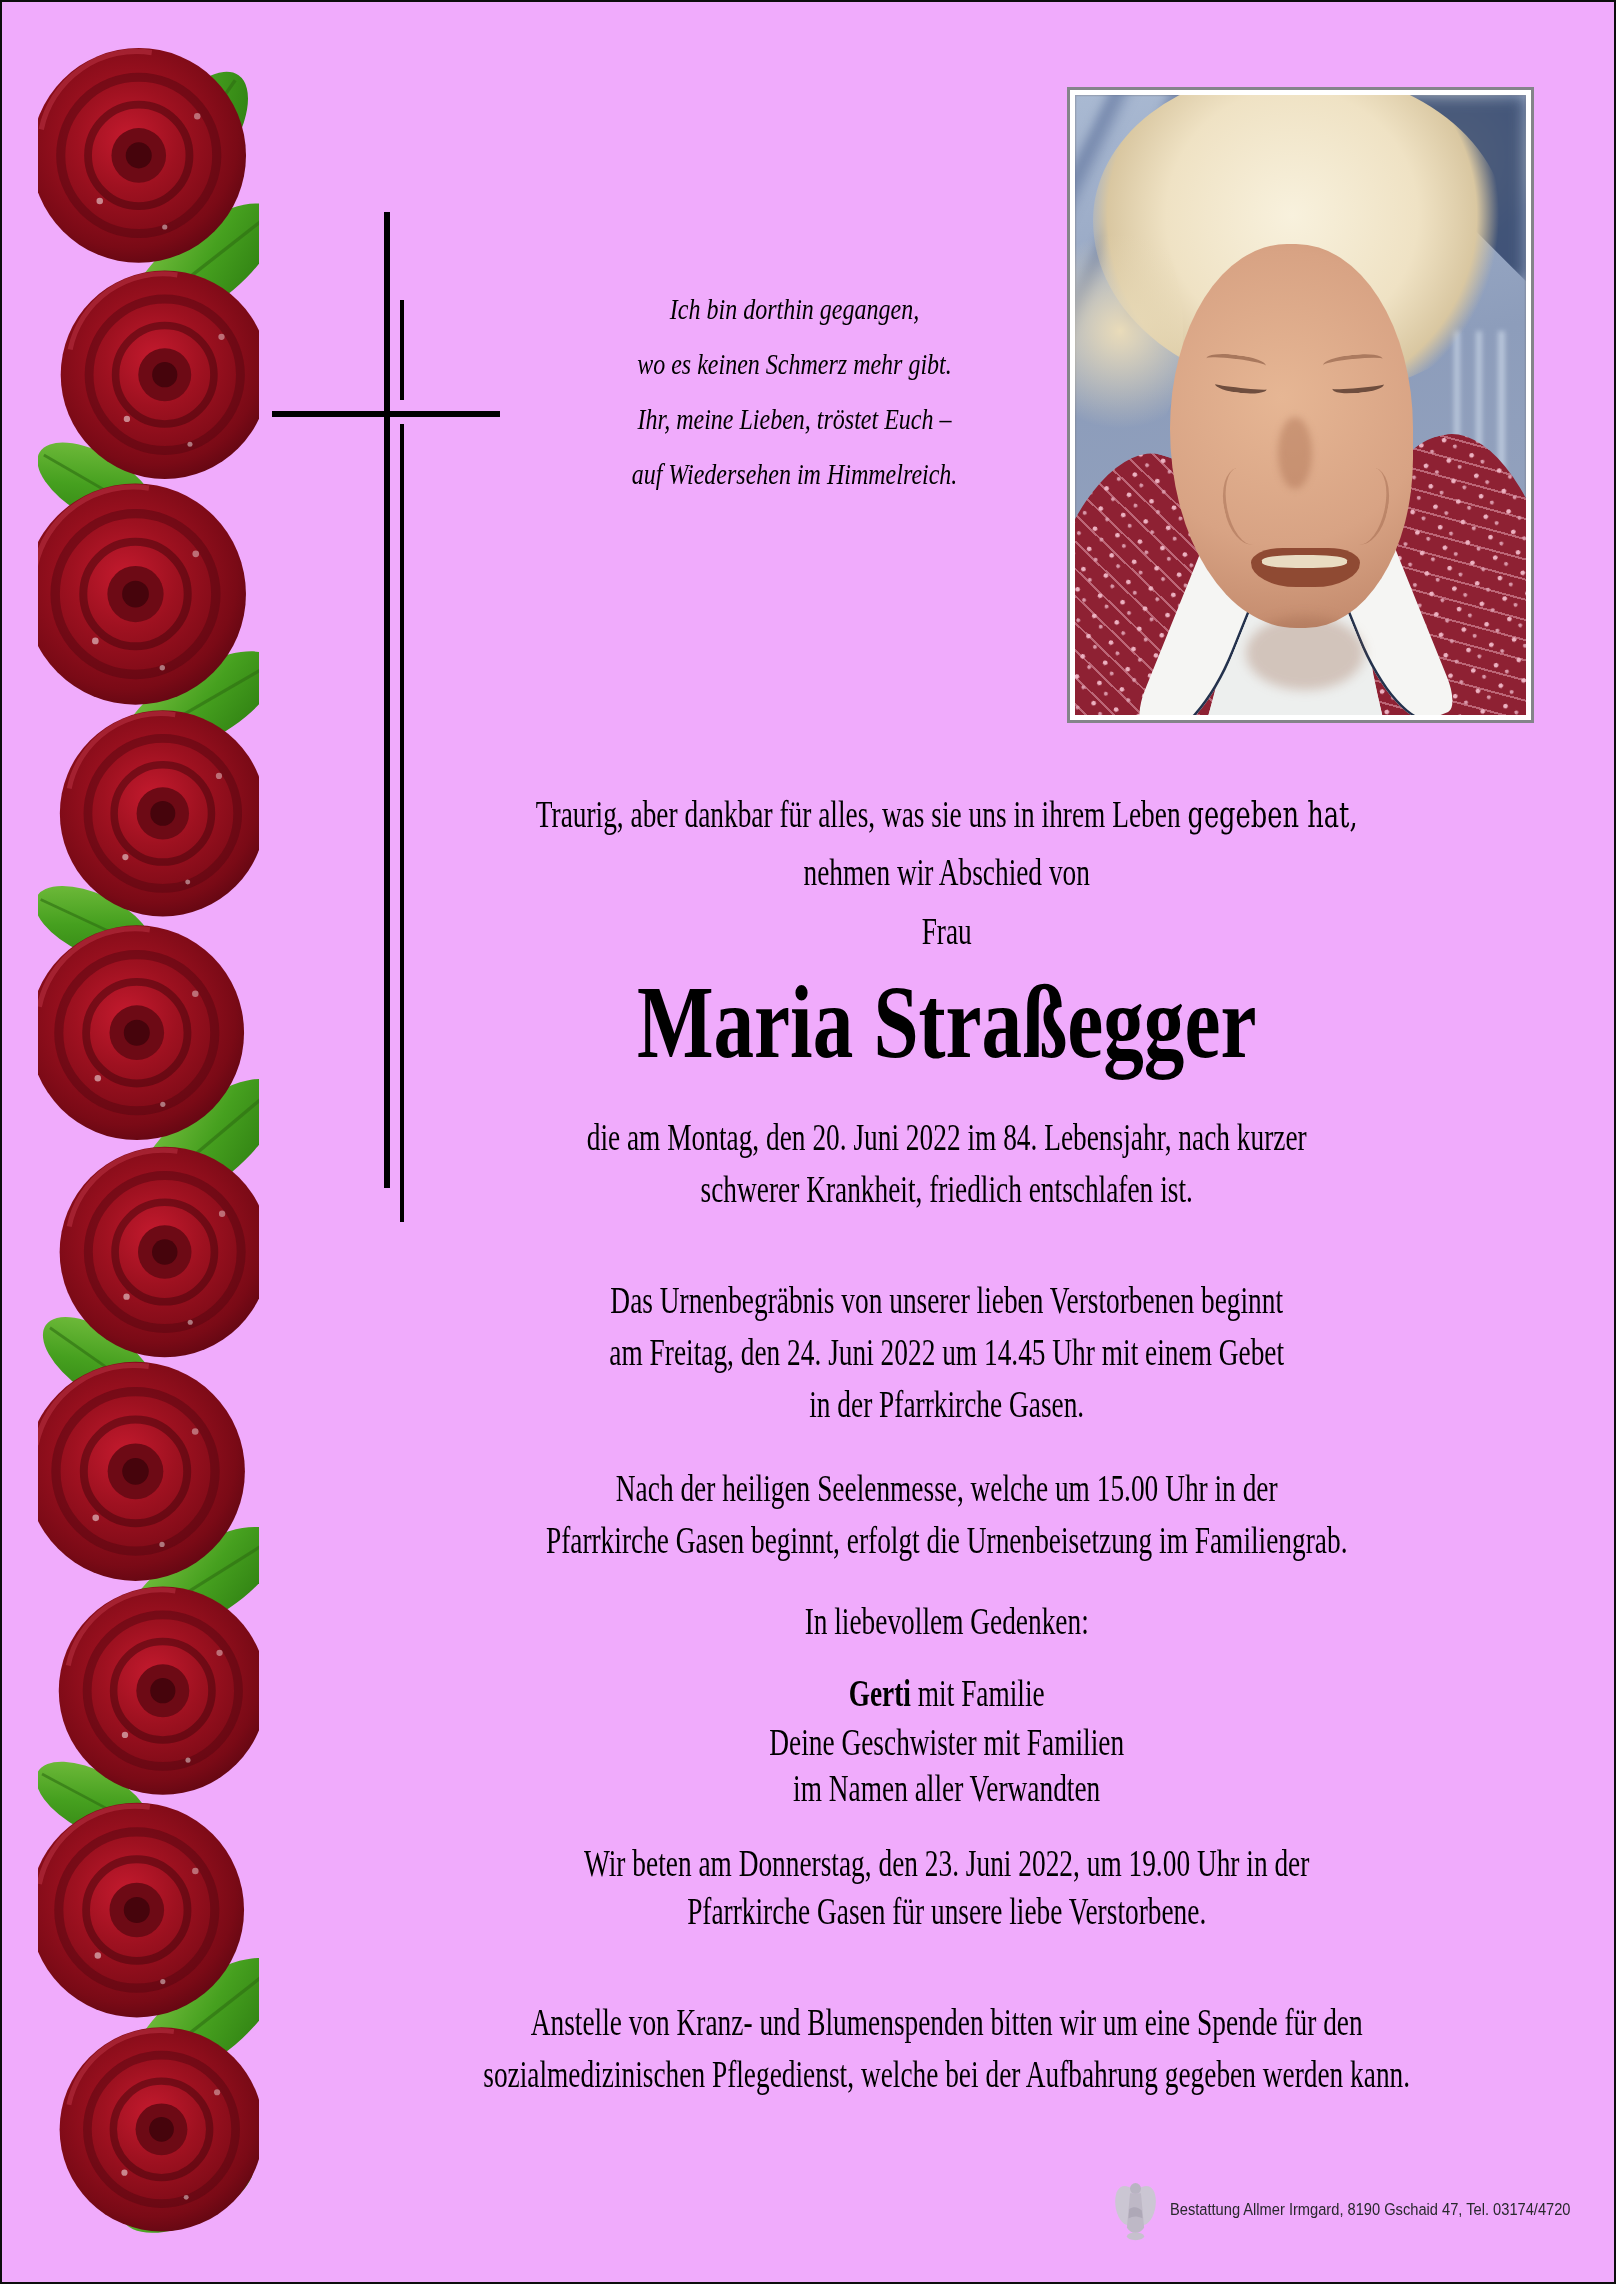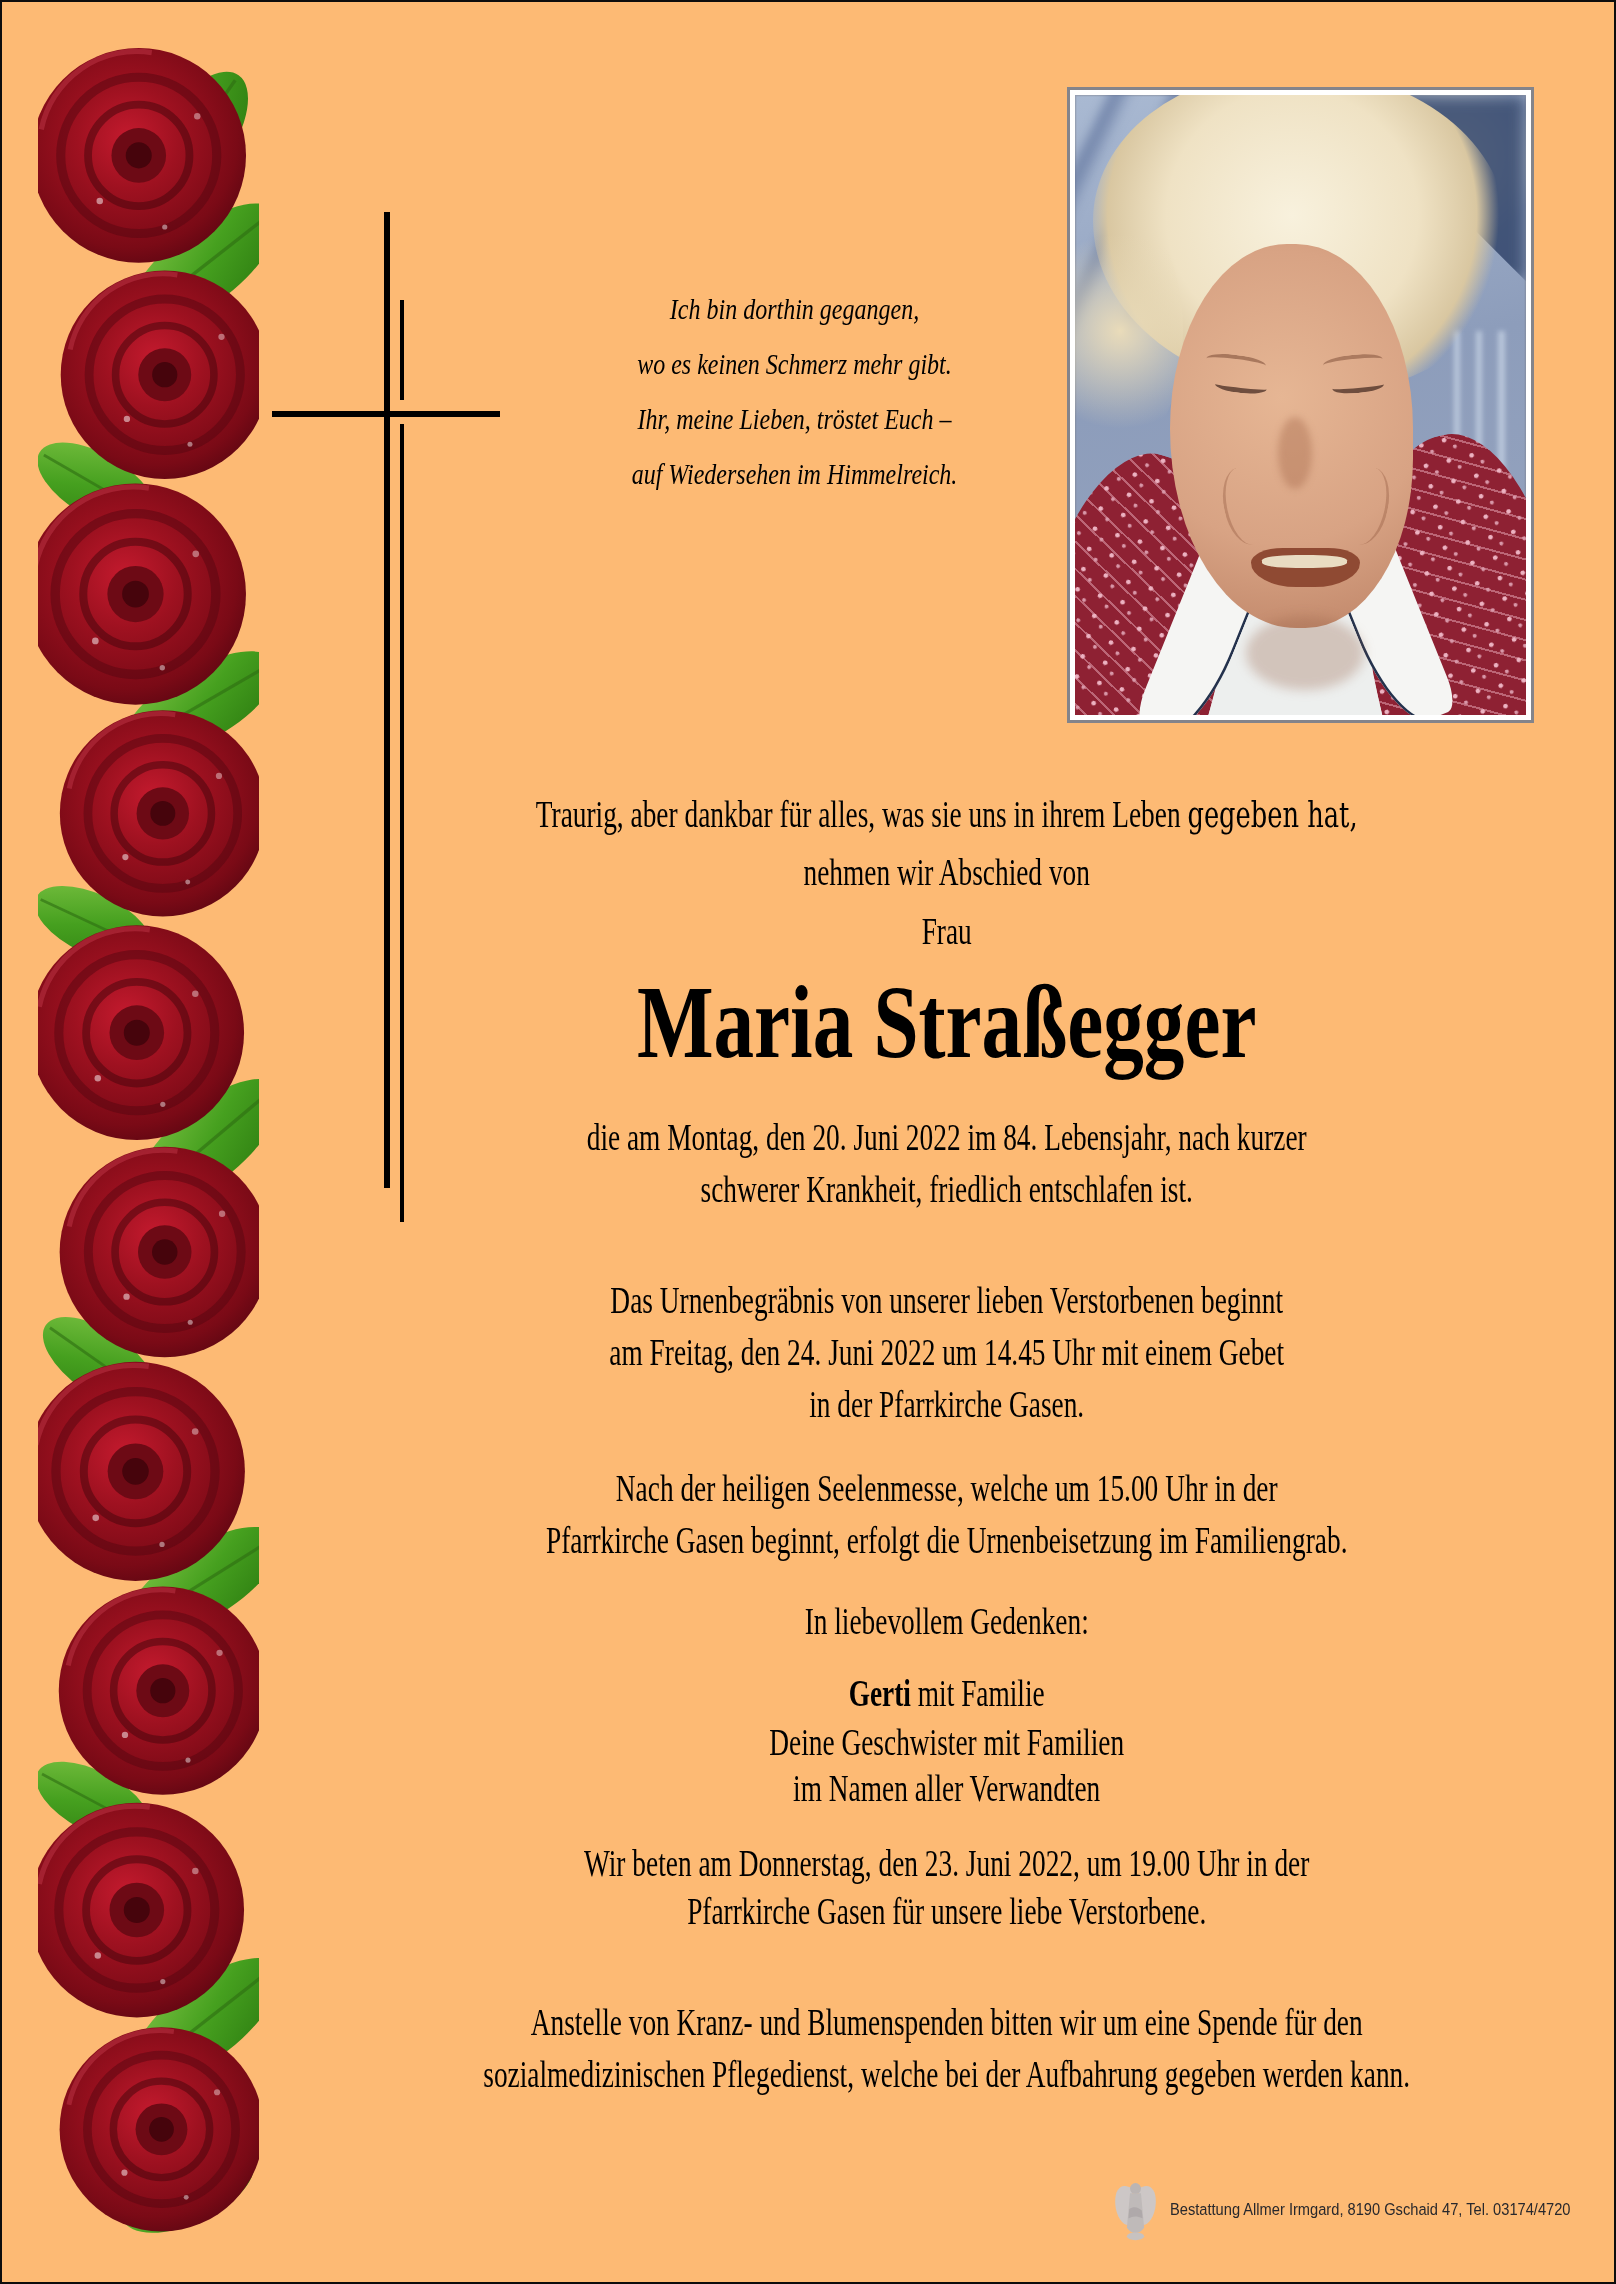--- a/index.html
+++ b/index.html
@@ -1,17 +1,17 @@
 <!DOCTYPE html>
 <html style="font-size:10.4px"><head>
 <meta charset="utf-8">
 <style>
   html,body{margin:0;padding:0;background:#e8e8e8;}
   .page{
-    position:relative;width:1616px;height:2284px;background:#fdba74;
+    position:relative;width:1616px;height:2284px;background:#f0abfc;
     border:2.6px solid #0d0d0d;box-sizing:border-box;overflow:hidden;
     font-family:"Liberation Serif", serif;color:#000;
   }
   
   .rose-strip{position:absolute;left:36px;top:46px;width:221px;height:2192px;}
   
   .cross-part{position:absolute;background:#000;}
   .cv-main{left:382px;top:210px;width:5.9px;height:976px;}
   .cv-thin-top{left:398px;top:298px;width:3.9px;height:100px;}
   .cv-thin-bottom{left:398px;top:422px;width:3.9px;height:798px;}

